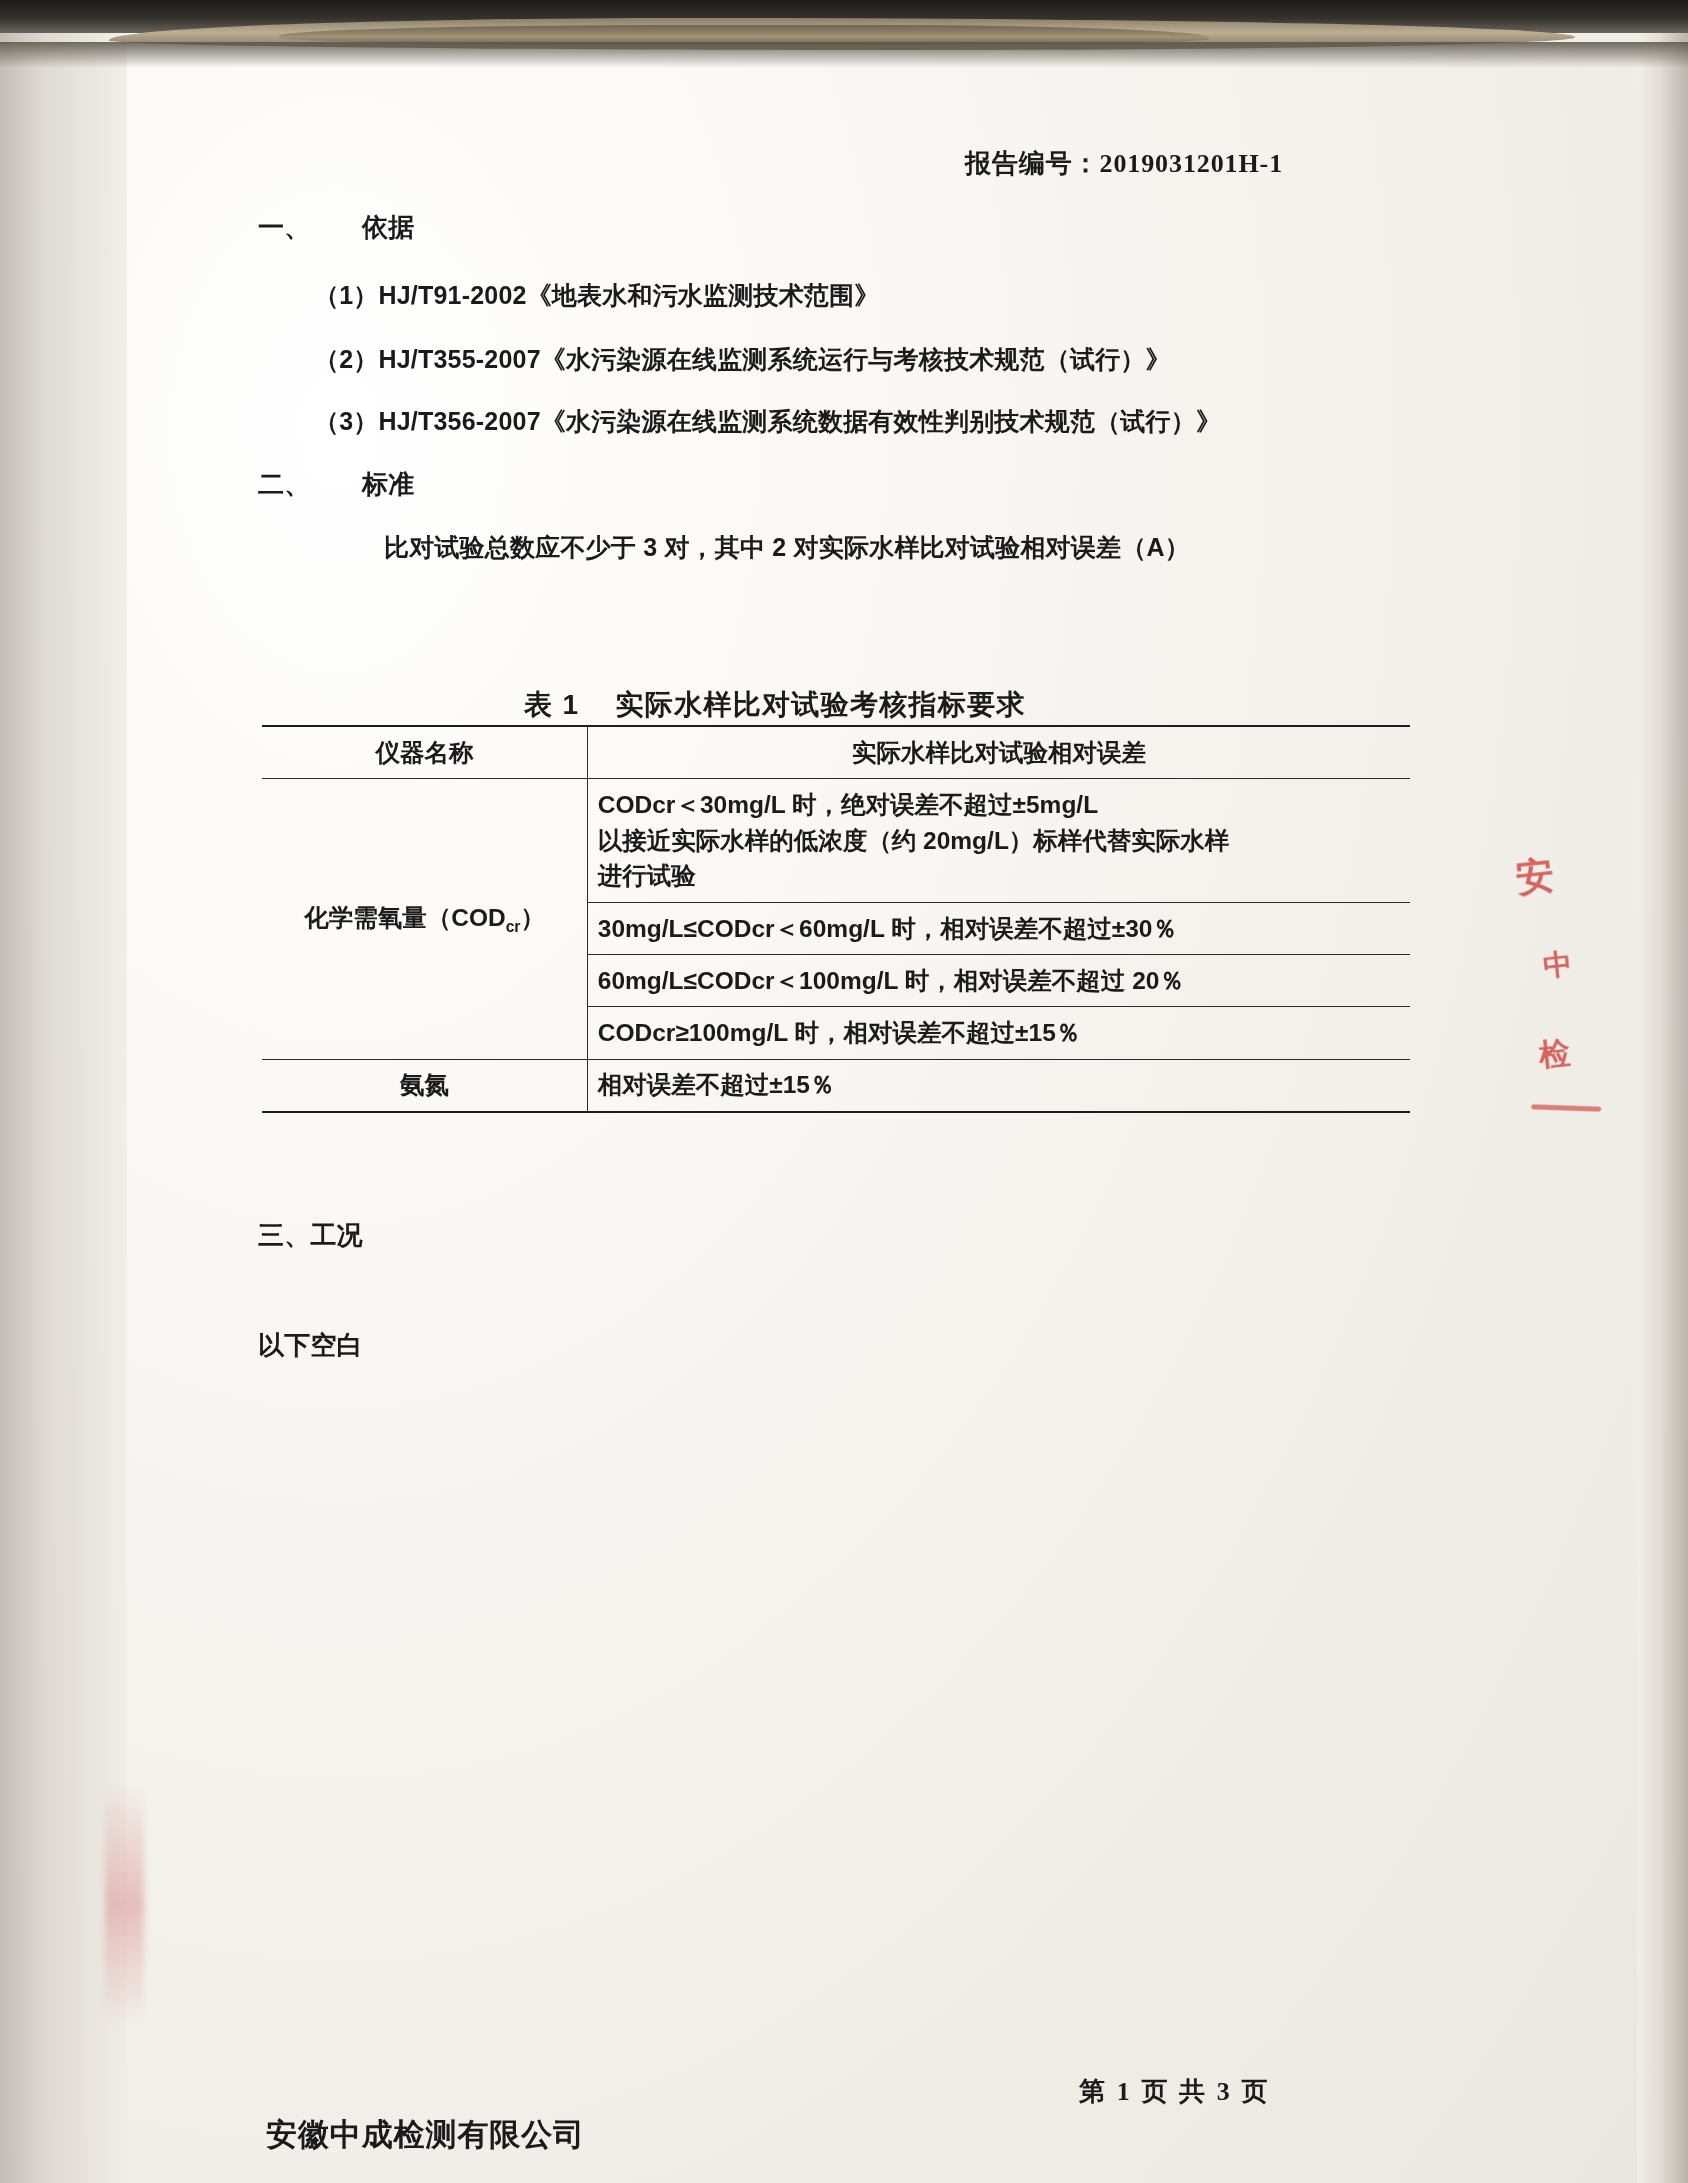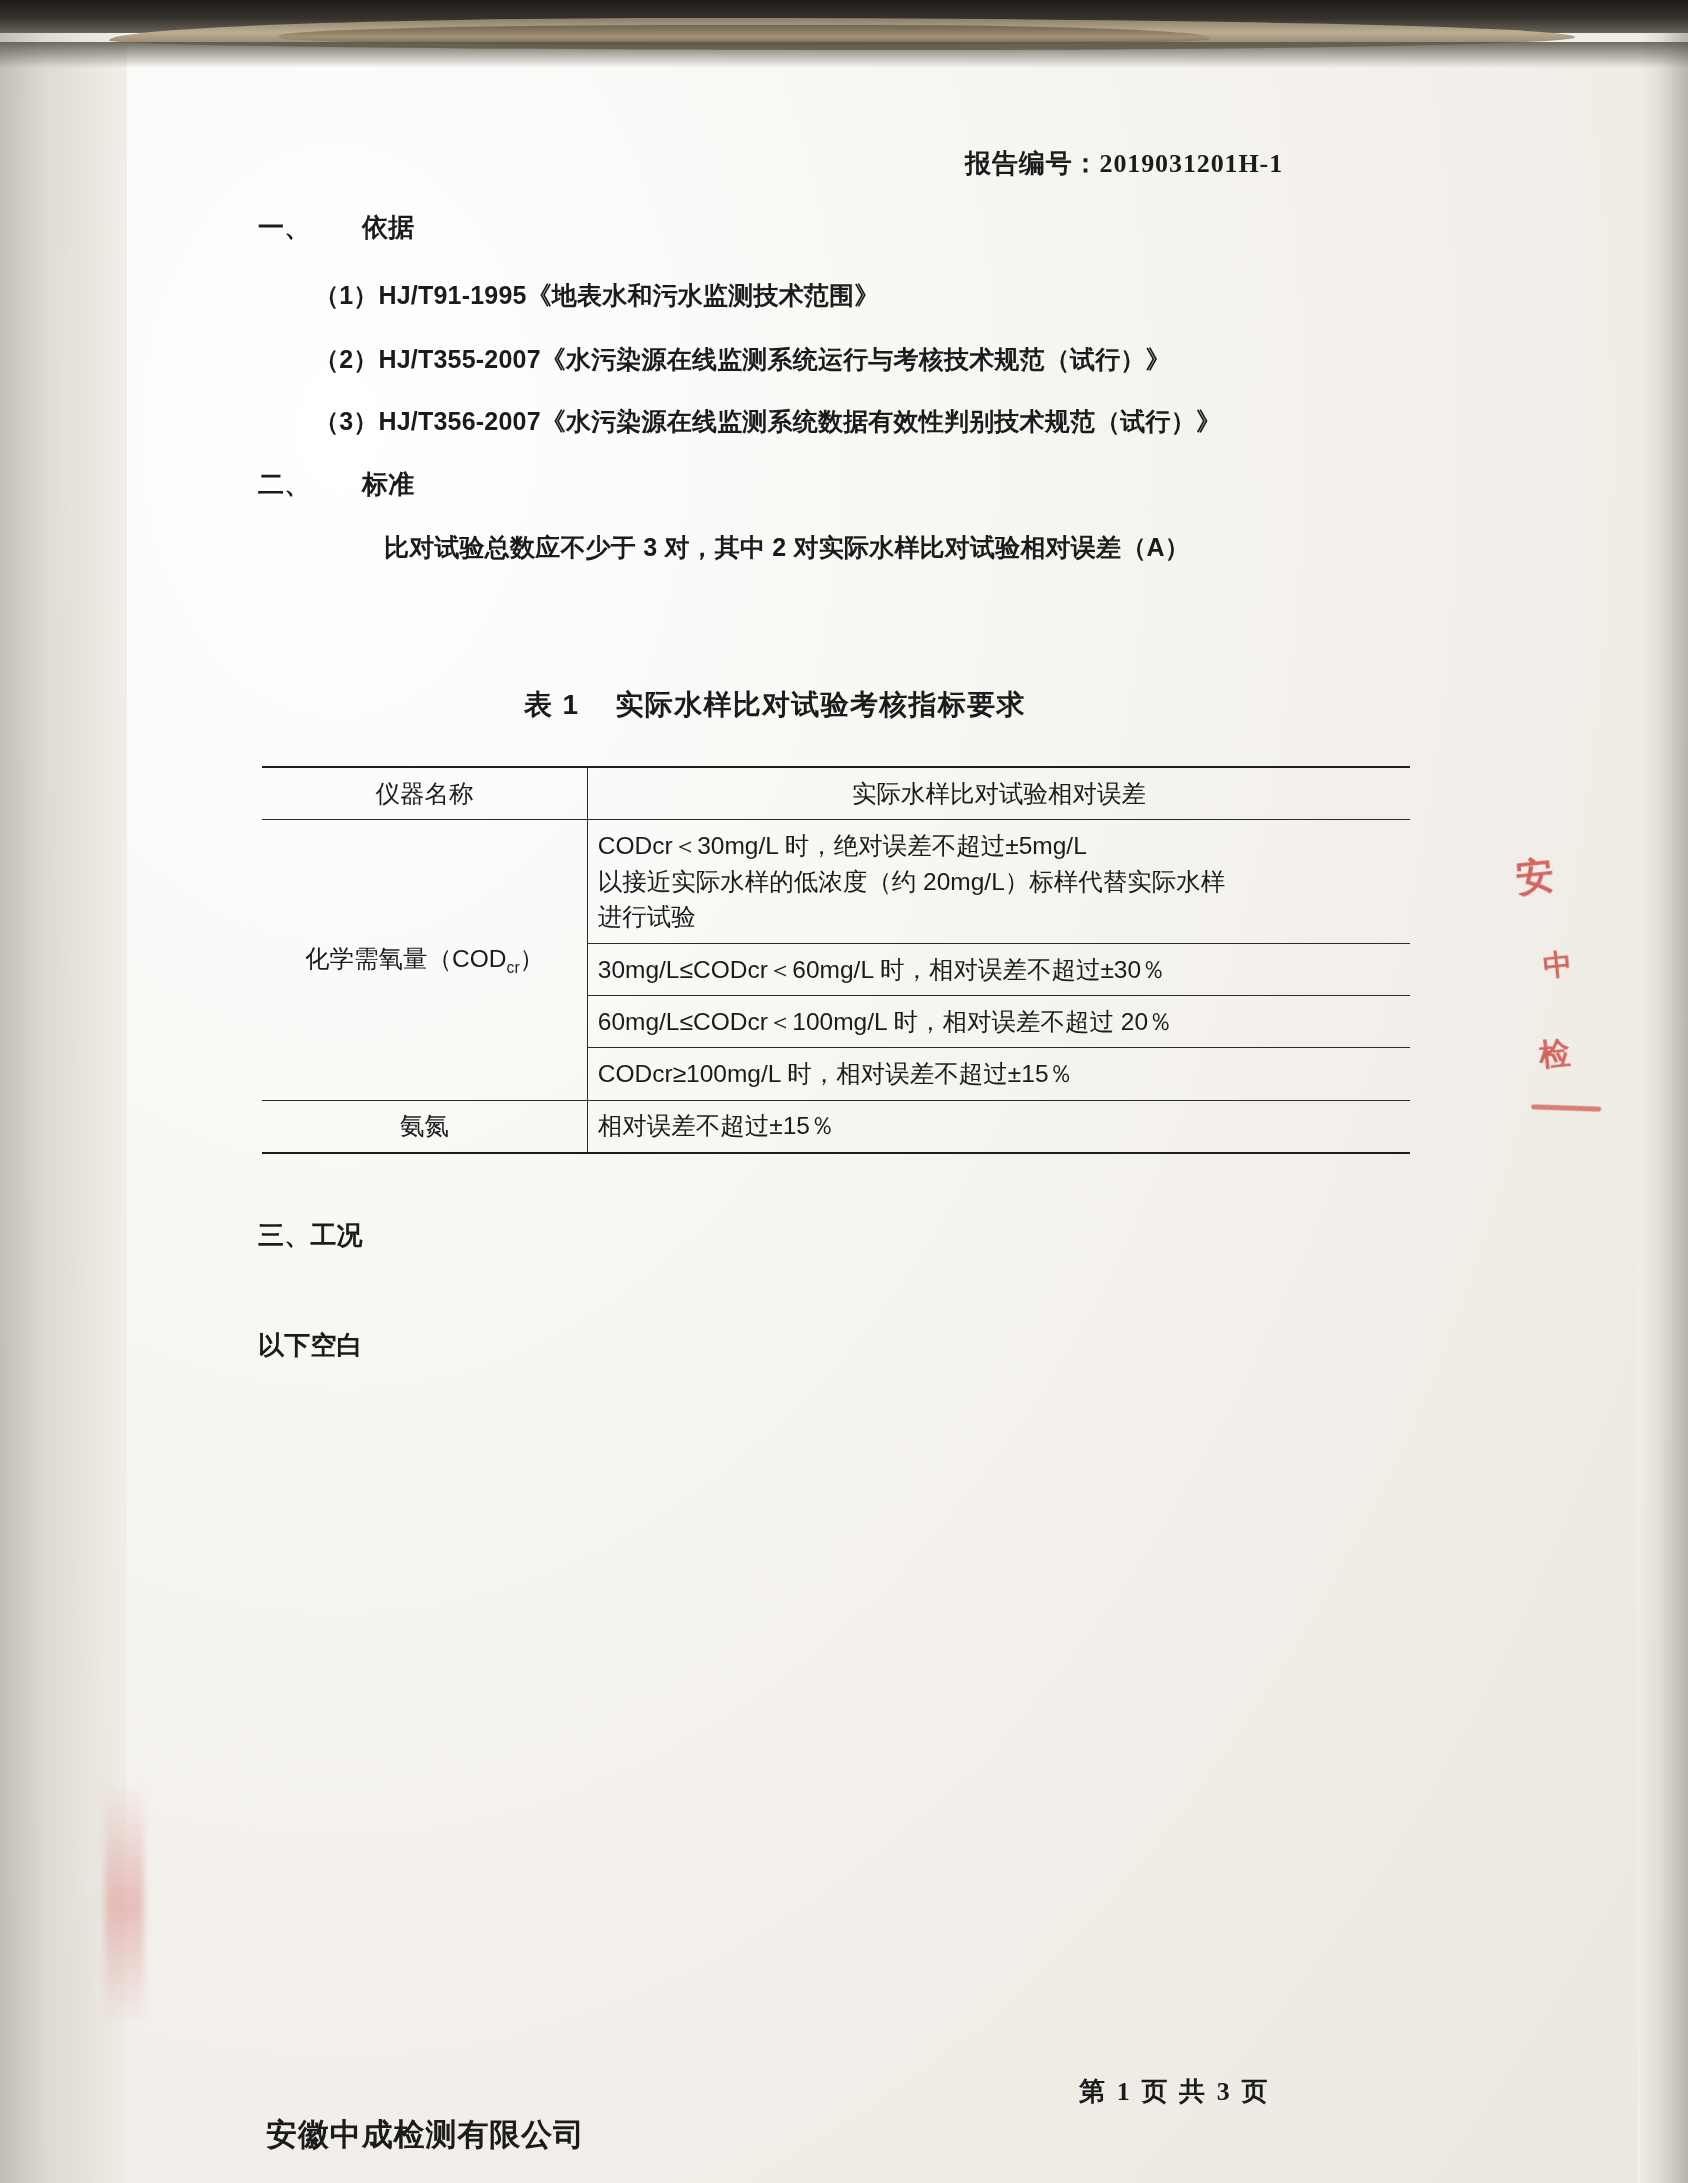--- a/index.html
+++ b/index.html
@@ -96,25 +96,25 @@
   .h-two { left: 258px; top: 467px; font-size: 26px; }
   .h-two-label { left: 362px; top: 467px; font-size: 26px; }
   .p1 { left: 376px; top: 531px; font-size: 25px; margin-left: 8px; }
   .p2 { left: 352px; top: 592px; font-size: 25px; }
 
   .table-title { left: 524px; top: 686px; font-size: 28px; letter-spacing: 1.3px; }
 
   
   .tbl {
     position: absolute;
-    left: 262px; top: 766px;
+    left: 262px; top: 725px;
     width: 1148px;
     border-collapse: collapse;
     font-size: 24.5px;
-    font-weight: 400;
+    font-weight: 700;
   }
   .tbl td {
     border-top: 1.3px solid #2a2a2a;
     border-bottom: 1.3px solid #2a2a2a;
     padding: 7.9px 9.6px;
     vertical-align: middle;
     line-height: 1.45;
   }
   .tbl td.left-col {
     width: 306px;
@@ -186,21 +186,21 @@
     <div class="edge"></div>
   </div>
 
   <div class="doc">
 
     <div class="t report-no">报告编号：2019031201H-1</div>
 
     <div class="t h-one">一、</div>
     <div class="t h-one-label">依据</div>
 
-    <div class="t l1">（1）HJ/T91-1995《地表水和污水监测技术范围》</div>
+    <div class="t l1">（1）HJ/T91-2002《地表水和污水监测技术范围》</div>
     <div class="t l2">（2）HJ/T355-2007《水污染源在线监测系统运行与考核技术规范（试行）》</div>
     <div class="t l3">（3）HJ/T356-2007《水污染源在线监测系统数据有效性判别技术规范（试行）》</div>
 
     <div class="t h-two">二、</div>
     <div class="t h-two-label">标准</div>
 
     <div class="t p1">比对试验总数应不少于 3 对，其中 2 对实际水样比对试验相对误差（A）</div>
 
     <div class="t table-title">表 1    实际水样比对试验考核指标要求</div>
 

